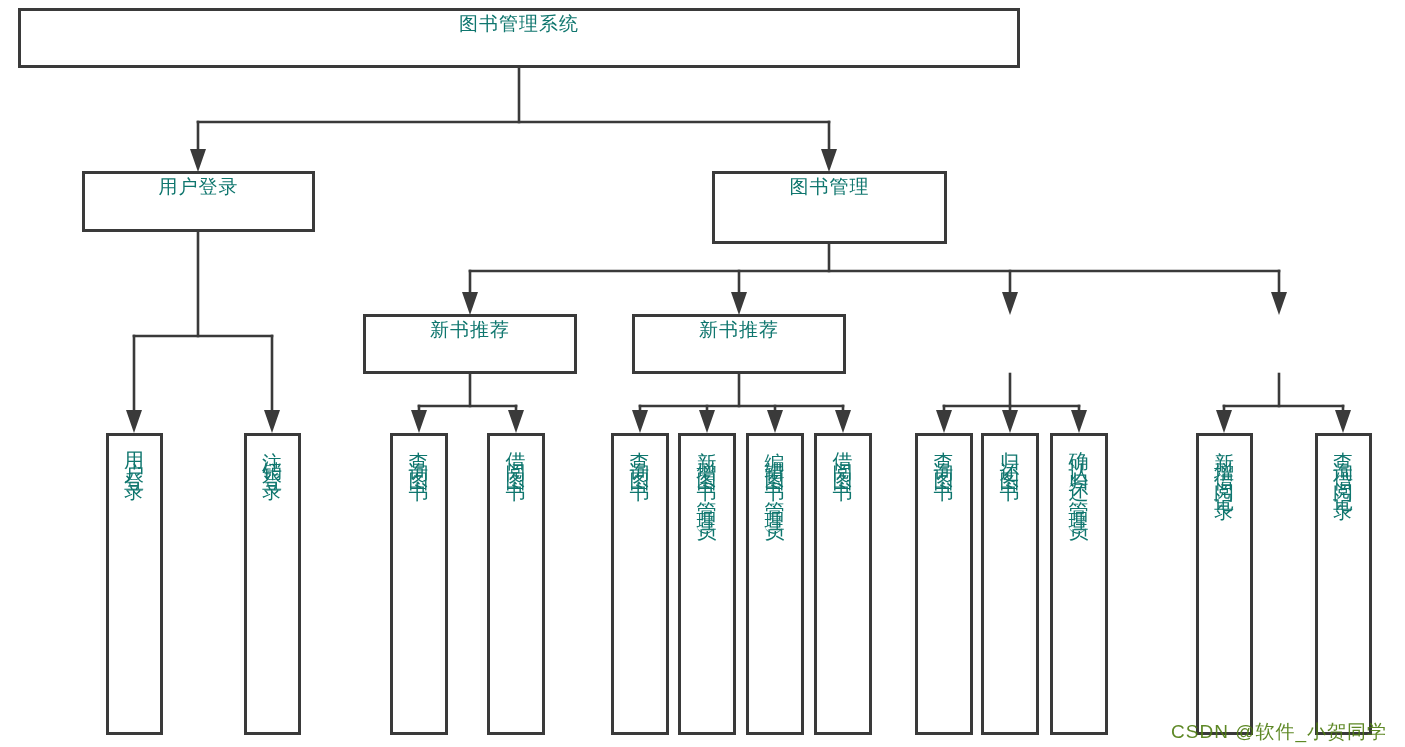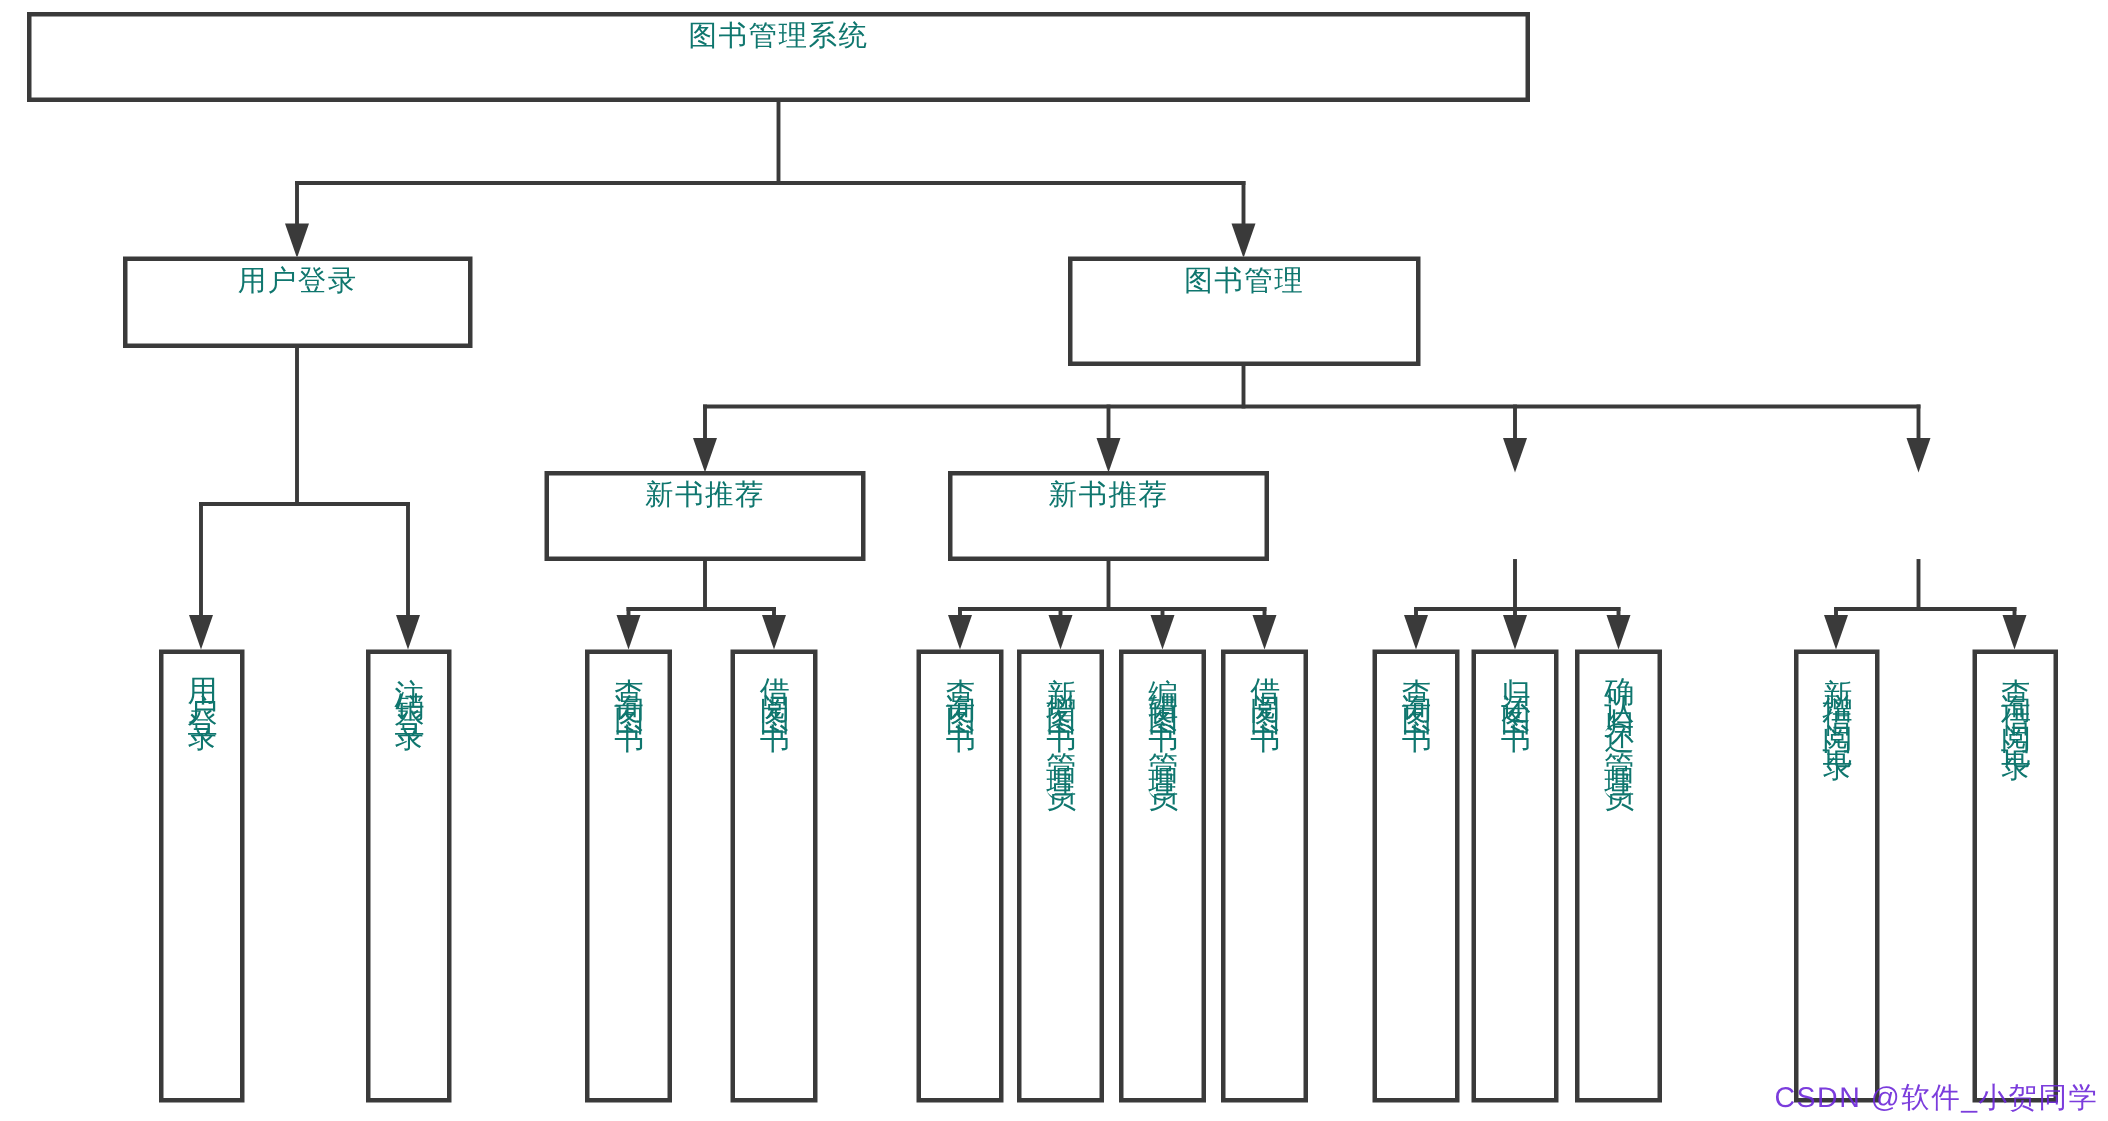--- a/index.html
+++ b/index.html
@@ -12,22 +12,22 @@
     box-sizing:border-box;display:flex;align-items:flex-start;justify-content:center;
     color:#0f766e;
   }
   .hlabel{font-size:19px;letter-spacing:1px;white-space:nowrap;}
   .vlabel{
     writing-mode:vertical-rl;text-orientation:mixed;
     font-size:20px;letter-spacing:10px;line-height:1;white-space:nowrap;
   }
   .connectors{position:absolute;left:0;top:0;pointer-events:none;}
   .watermark{
-    position:absolute;right:6px;bottom:2px;font-size:19px;
-    color:#6d28d9;opacity:0.9;letter-spacing:1px;
+    position:absolute;right:18px;bottom:2px;font-size:19px;
+    color:#4d7c0f;opacity:0.9;letter-spacing:1px;
   }
 </style>
 </head>
 <body>
 
 <div class="stage">
 
   <svg class="connectors" width="1405" height="747" viewBox="0 0 1405 747">
     <g stroke="#3a3a3a" stroke-width="2.6" fill="none" stroke-linecap="square">
 

